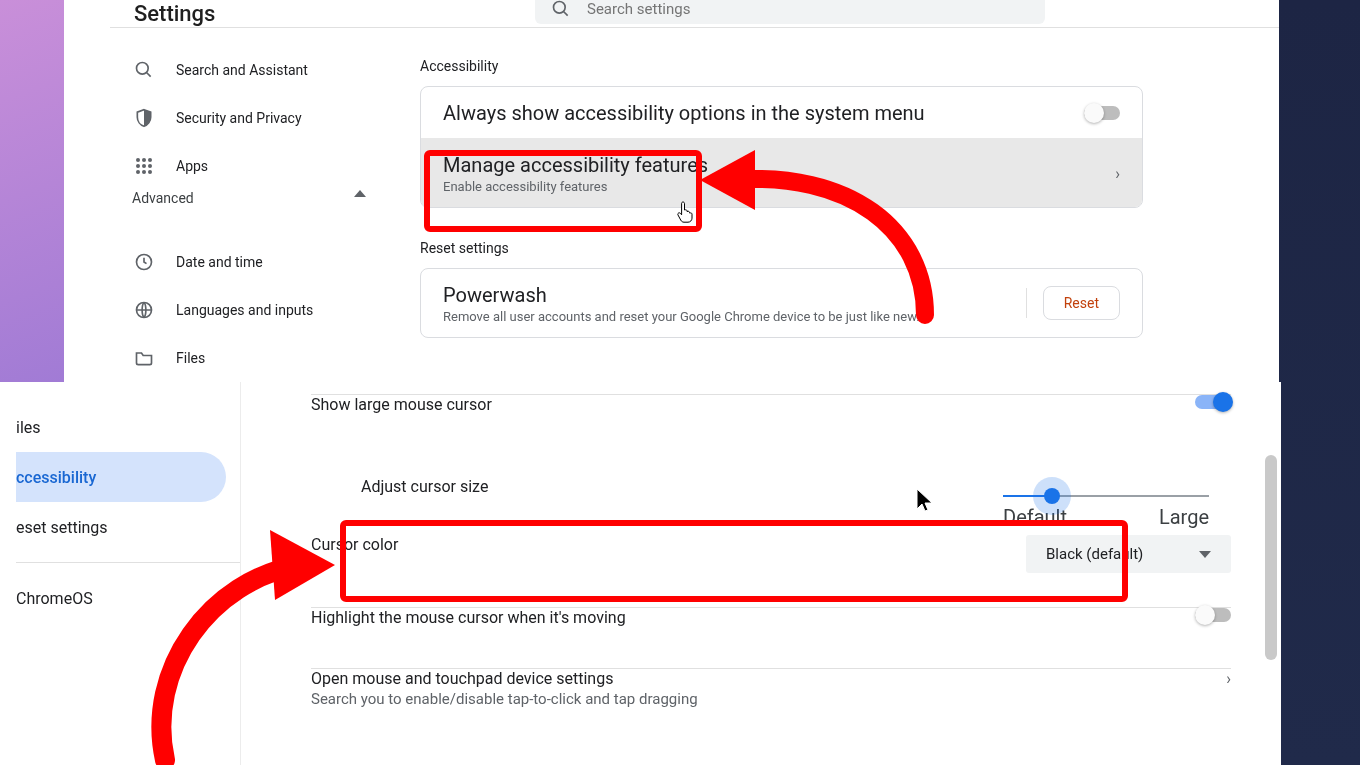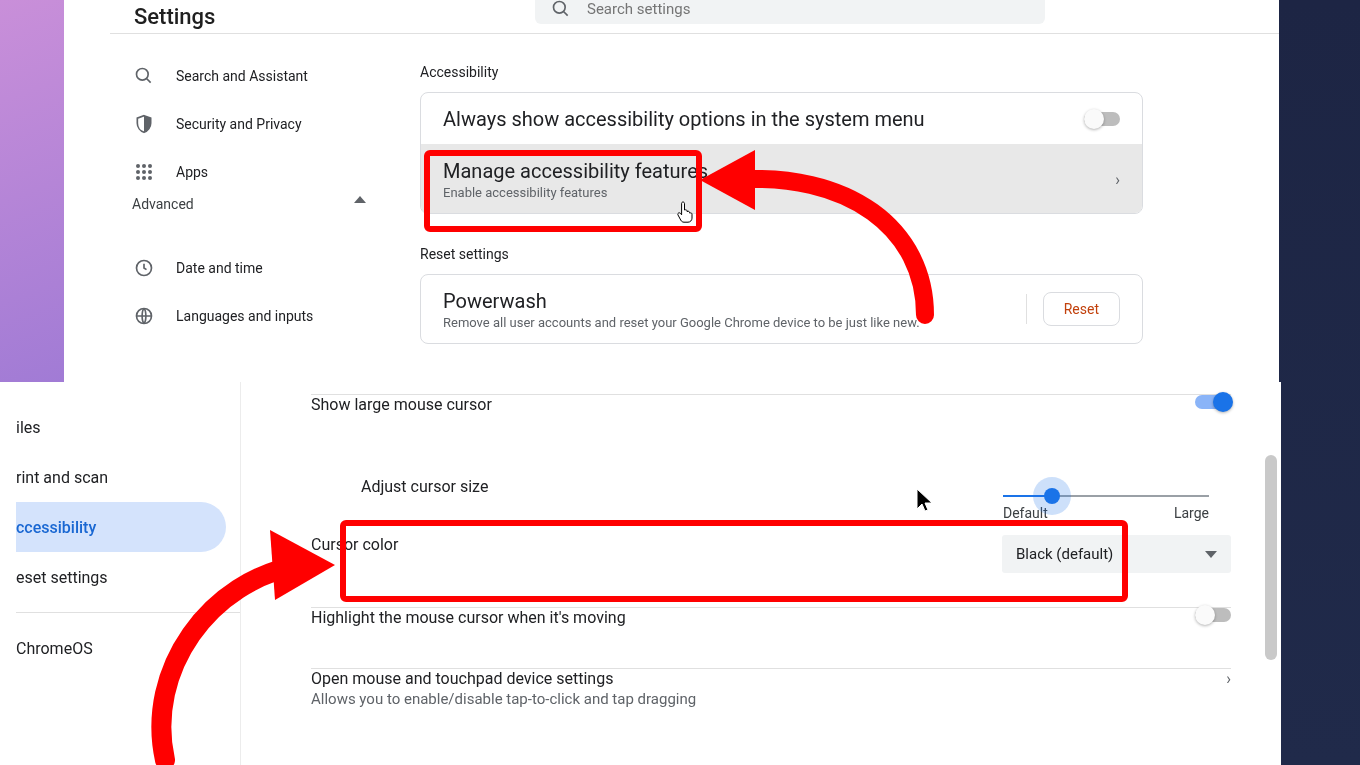--- a/index.html
+++ b/index.html
@@ -54,23 +54,23 @@
 .p2-main { flex: 1; padding: 12px 50px 0 70px; position: relative; }
 .p2-card-sep { border-top: 1px solid #e0e0e0; margin-bottom: 0; }
 .p2-row { display: flex; align-items: flex-start; justify-content: space-between; min-height: 60px; }
 .p2-row .lbl { font-size: 16px; color: #202124; }
 .p2-row.sub { padding-left: 50px; }
 .p2-slider-block { display: flex; flex-direction: column; align-items: center; width: 210px; }
 .slider-track { width: 206px; height: 2px; background: #9aa0a6; position: relative; margin-top: 18px; }
 .slider-track .filled { position:absolute; left:0; top:0; height:2px; width:48px; background:#1a73e8; }
 .slider-thumb-halo { position: absolute; left: 30px; top: -18px; width: 38px; height: 38px; background: rgba(26,115,232,0.22); border-radius: 50%; }
 .slider-thumb { position: absolute; left: 41px; top: -7px; width: 16px; height: 16px; background: #1a73e8; border-radius: 50%; }
-.slider-labels { display: flex; justify-content: space-between; width: 206px; font-size: 14px; color: #3c4043; margin-top: 8px; }
-
-.p2-select { width: 229px; height: 38px; background: #f1f3f4; border: none; display: flex; align-items: center; justify-content: space-between; padding: 0 14px; font-size: 15px; color: #202124; border-radius: 3px; }
+.slider-labels { display: flex; justify-content: space-between; width: 206px; font-size: 20px; color: #3c4043; margin-top: 8px; }
+
+.p2-select { width: 205px; height: 38px; background: #f1f3f4; border: none; display: flex; align-items: center; justify-content: space-between; padding: 0 20px; font-size: 15px; color: #202124; border-radius: 3px; }
 
 .redbox1.b { left: 340px; top: 520px; width: 788px; height: 82px; }
 
 
 .hand-cursor { position: absolute; font-size: 20px; z-index: 60; }
 .arrow-cursor { position: absolute; font-size: 20px; z-index: 60; color: #000; }
 
 svg { display:block; }
 .chev-right { color:#5f6368; font-size:16px; }
 .tri-down { width:0;height:0;border-left:6px solid transparent;border-right:6px solid transparent;border-top:7px solid #5f6368; }
@@ -149,20 +149,28 @@
       </div>
       <div class="side-item">
         <span class="ic">
             <svg width="20" height="20" viewBox="0 0 24 24" fill="none" stroke="#5f6368" stroke-width="2">
               <circle cx="12" cy="12" r="9"></circle>
               <path d="M3 12h18M12 3c3 3 3 15 0 18M12 3c-3 3-3 15 0 18"></path>
             </svg>
           </span>
         <span>Languages and inputs</span>
       </div>
+      <div class="side-item">
+        <span class="ic">
+            <svg width="20" height="20" viewBox="0 0 24 24" fill="none" stroke="#5f6368" stroke-width="2">
+              <path d="M3 6h6l2 3h10v9a2 2 0 0 1-2 2H5a2 2 0 0 1-2-2V6z"></path>
+            </svg>
+          </span>
+        <span>Files</span>
+      </div>
     </div>
 
     <div class="p1-main">
       <div class="section-title">Accessibility</div>
       <div class="card">
         <div class="row row-divider">
           <span class="row-title">Always show accessibility options in the system menu</span>
           <span class="toggle-off"></span>
         </div>
         <div class="row highlighted" style="min-height:68px;">
@@ -202,23 +210,20 @@
   <svg width="20" height="24" viewBox="0 0 20 24">
       <path d="M7 2c1 0 1.5.8 1.5 1.8V10l1-.2c.8-.2 1.5.4 1.5 1.2v.5l1-.2c.8-.2 1.5.4 1.5 1.2v.5l1-.1c.8-.1 1.5.5 1.5 1.3v4c0 2-1.6 4-4 4H8c-1.5 0-2.5-.8-3.2-2L2 15c-.6-1 .2-2.2 1.3-2.2.5 0 1 .3 1.3.7l1 1.3V3.8C5.5 2.8 6 2 7 2z" fill="#fff" stroke="#000" stroke-width="1"></path>
     </svg>
 </div>
 
 <div class="panel2">
   <div class="p2-side">
     <div class="p2-sitem">
         <span>iles</span>
       </div>
-    <div class="p2-sitem">
-        <span>rint and scan</span>
-      </div>
     <div class="p2-sitem active">
         <span>ccessibility</span>
       </div>
     <div class="p2-sitem">
         <span>eset settings</span>
       </div>
     <div class="p2-divider"></div>
     <div class="p2-sitem">
         <span>ChromeOS</span>
       </div>
@@ -257,21 +262,21 @@
     <div class="p2-card-sep"></div>
     <div class="p2-row">
       <span class="lbl">Highlight the mouse cursor when it's moving</span>
       <span class="toggle-off"></span>
     </div>
 
     <div class="p2-card-sep"></div>
     <div class="p2-row" style="min-height:80px;">
       <div style="display:flex;flex-direction:column;">
         <span class="lbl">Open mouse and touchpad device settings</span>
-        <span class="row-sub" style="font-size:15px;">Allows you to enable/disable tap-to-click and tap dragging</span>
+        <span class="row-sub" style="font-size:15px;">Search you to enable/disable tap-to-click and tap dragging</span>
       </div>
       <span class="chev-right">›</span>
     </div>
   </div>
 </div>
 
 <div class="redbox1 b"></div>
 
 <svg class="arrow" style="left:140px;top:490px;" width="200" height="280">
   <path d="M 25 270 C 5 180, 70 90, 160 75" stroke="#f00" stroke-width="20" fill="none" stroke-linecap="round"></path>

